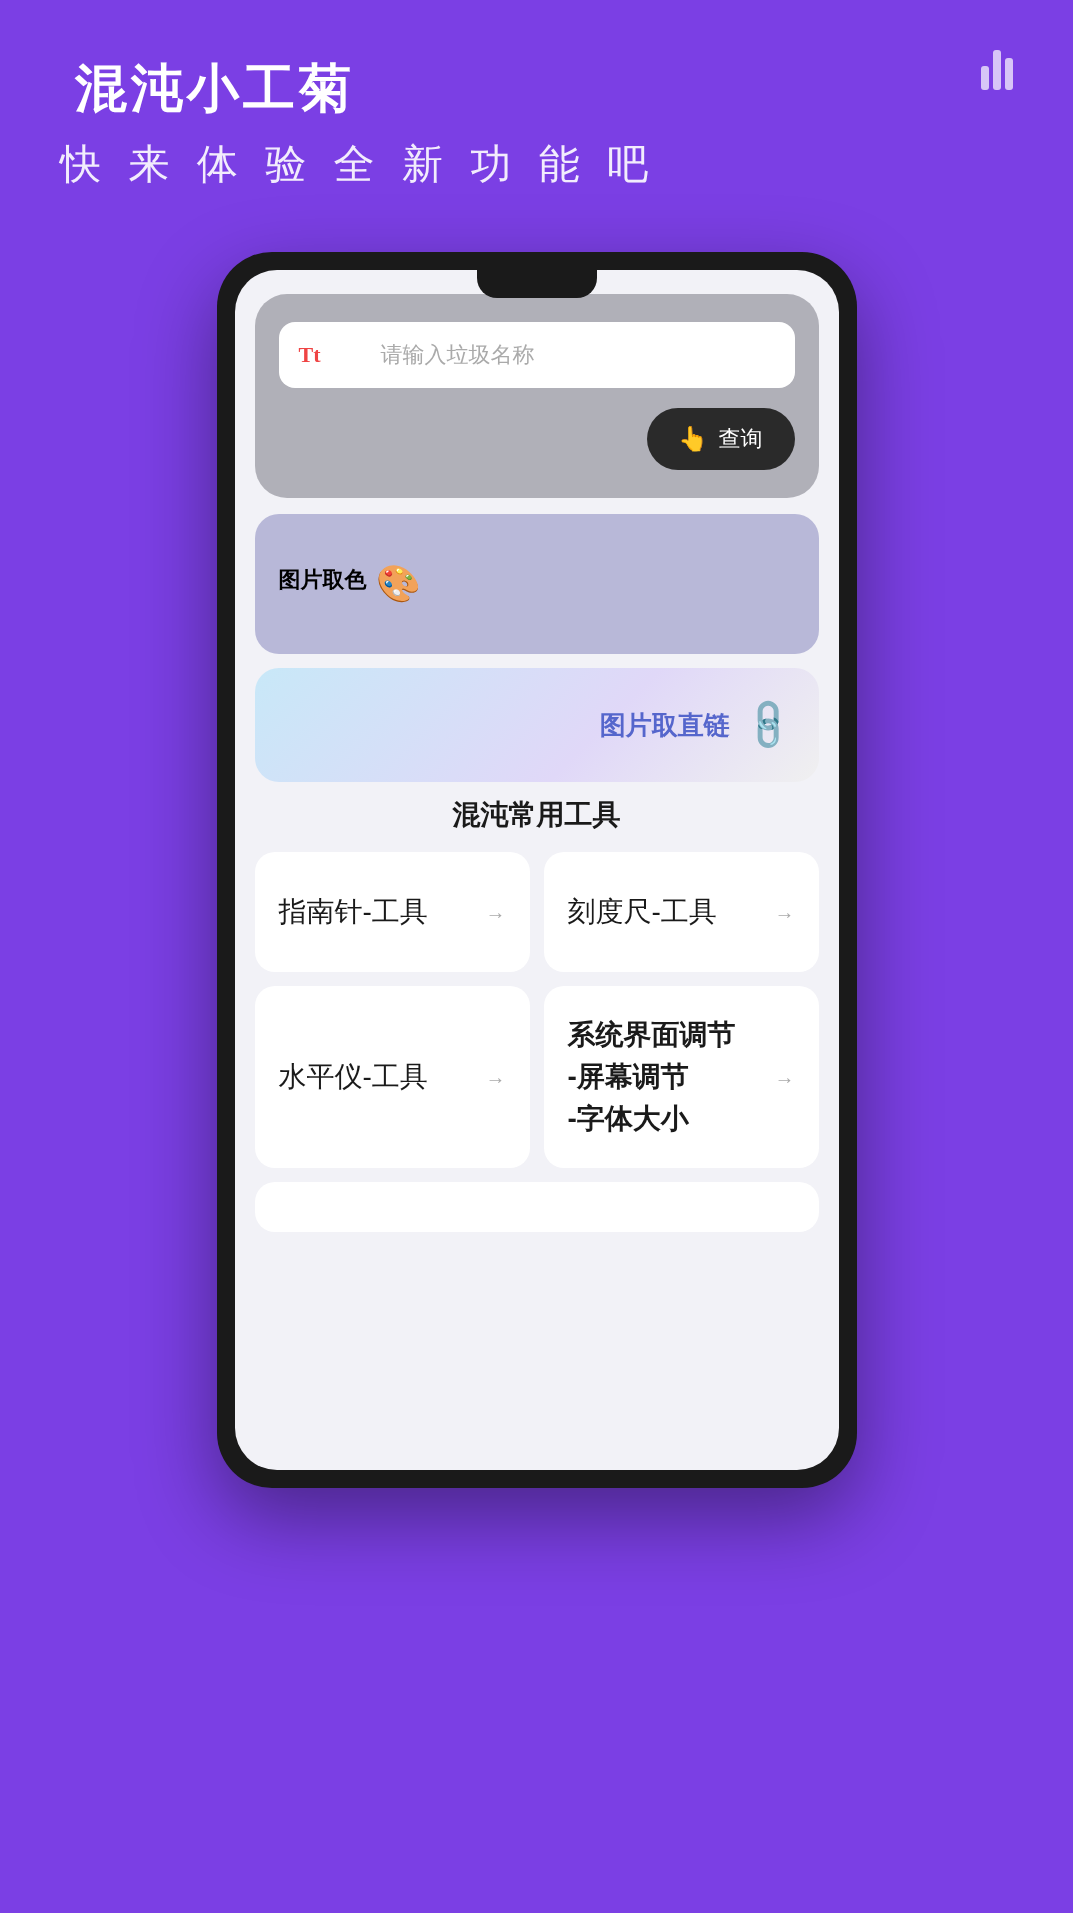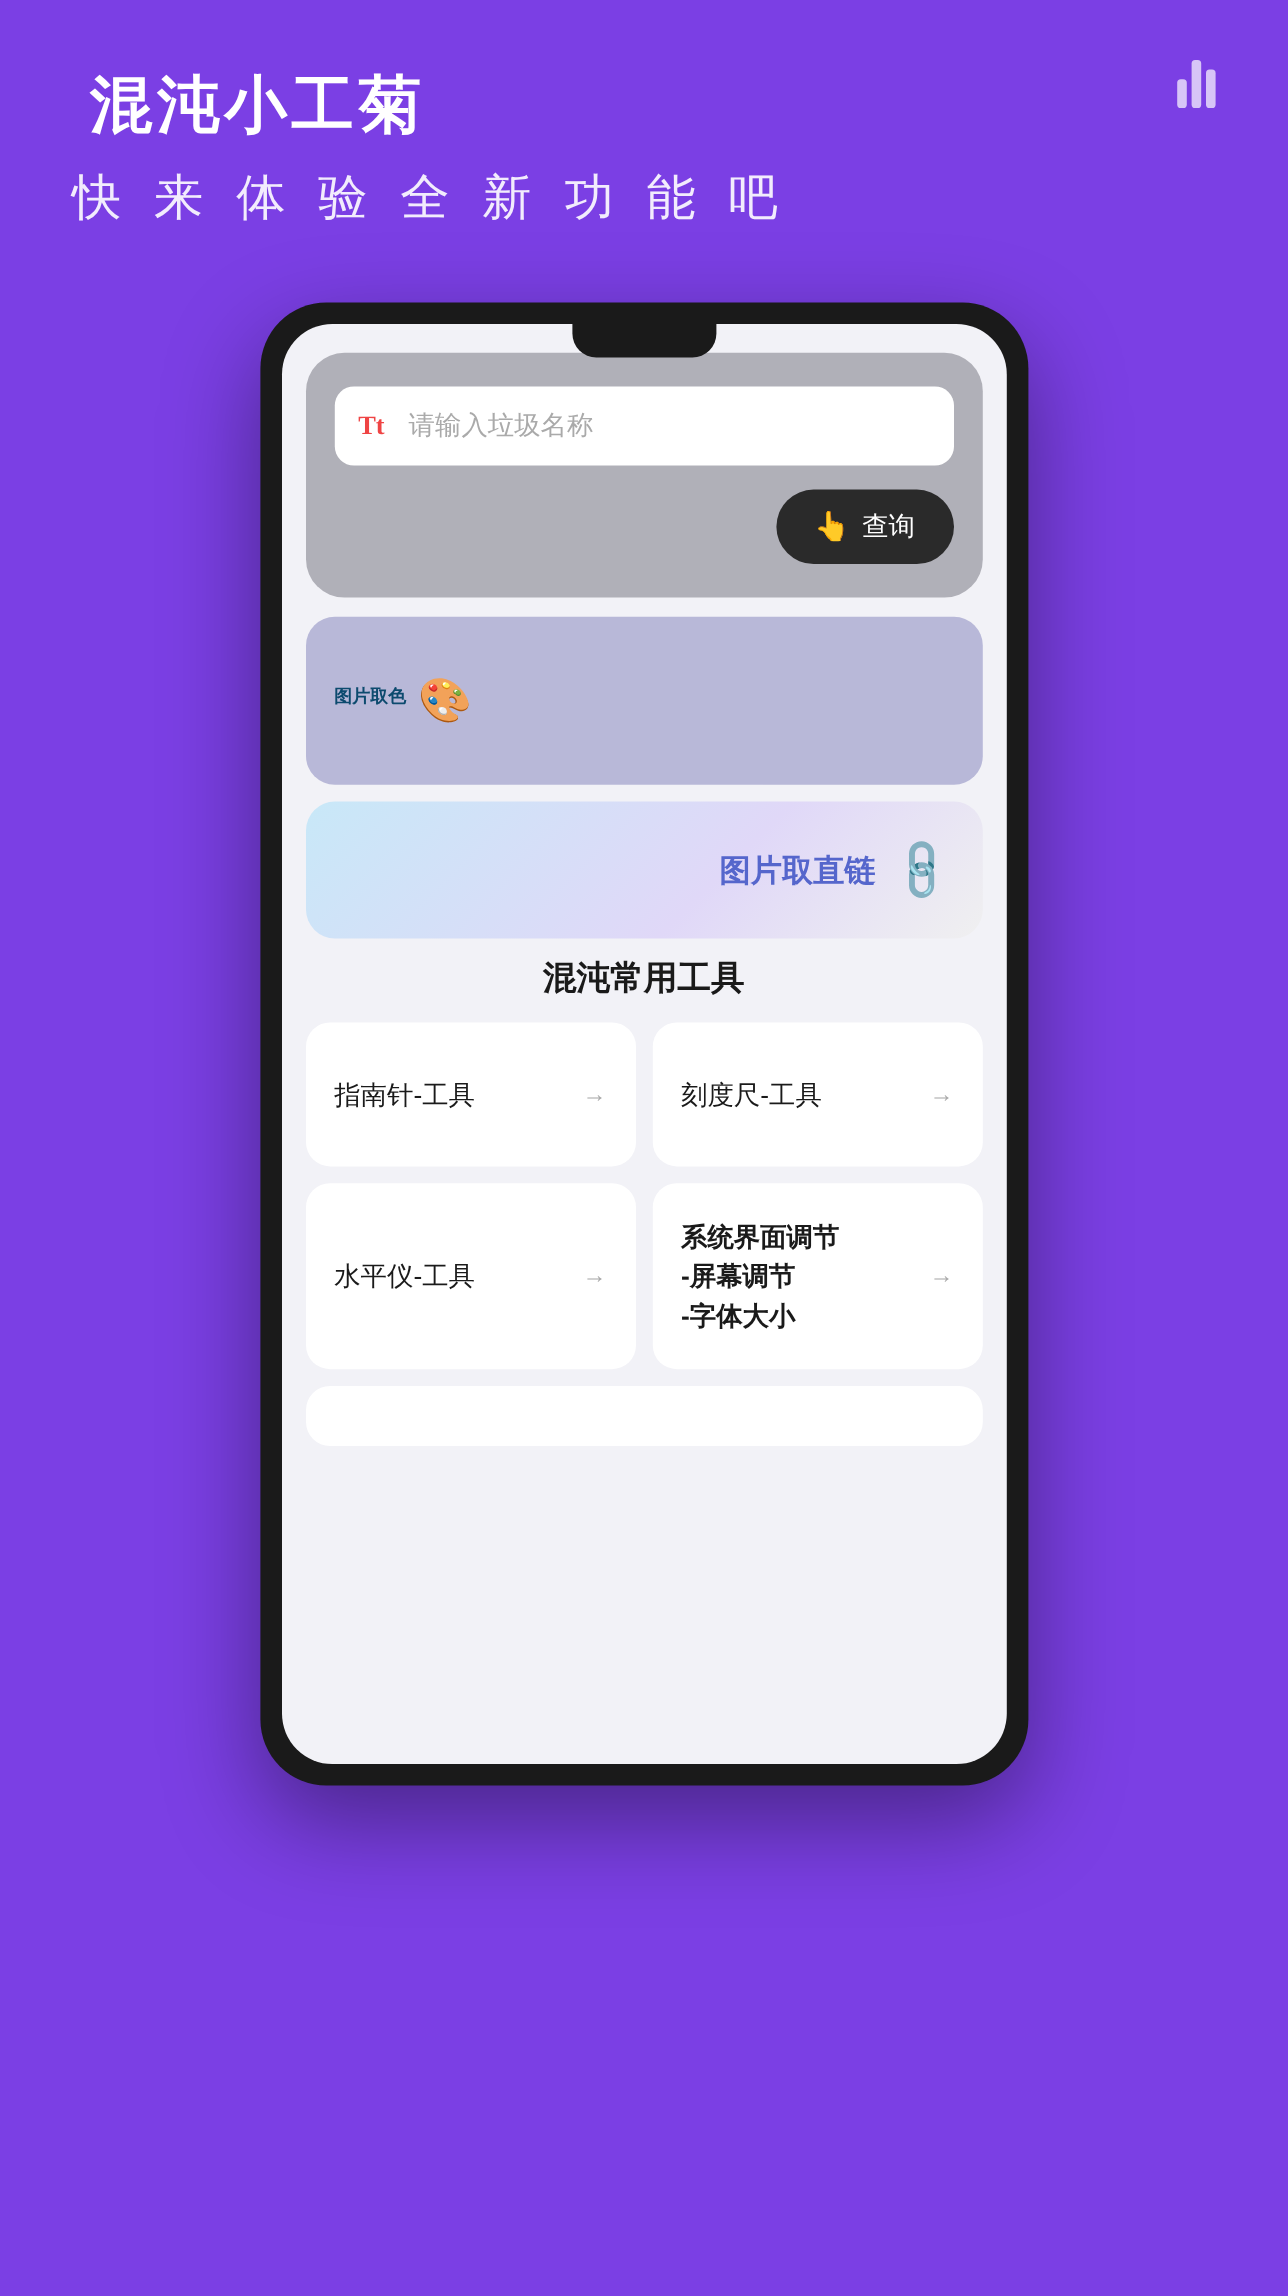--- a/index.html
+++ b/index.html
@@ -112,20 +112,21 @@
       font-size: 22px;
       font-weight: 700;
       color: #ef4444;
       font-family: serif;
       min-width: 30px;
     }
 
     .search-placeholder {
       font-size: 22px;
       color: #aaa;
+      margin-left: 40px;
     }
 
     .search-btn-row {
       display: flex;
       justify-content: flex-end;
     }
 
     .search-btn {
       background: #2a2a2a;
       border-radius: 50px;
@@ -180,23 +181,23 @@
       border-radius: 24px;
       padding: 36px 24px;
       display: flex;
       flex-direction: column;
       align-items: flex-start;
       justify-content: center;
       min-height: 140px;
     }
 
     .card-color-label {
-      font-size: 15px;
+      font-size: 22px;
       font-weight: 600;
-      color: #0c4a6e;
+      color: #000000;
       margin-bottom: 8px;
     }
 
     .palette-icon {
       font-size: 36px;
     }
 
     .card-row-inner {
       display: flex;
       align-items: center;
@@ -254,21 +255,21 @@
       border-radius: 20px;
       padding: 36px 24px;
       display: flex;
       align-items: center;
       justify-content: space-between;
       cursor: pointer;
       min-height: 120px;
     }
 
     .tool-card-label {
-      font-size: 22px;
+      font-size: 28px;
       color: #1a1a1a;
       font-weight: 500;
       line-height: 1.5;
     }
 
     .arrow-icon {
       color: #aaa;
       font-size: 20px;
     }
 

